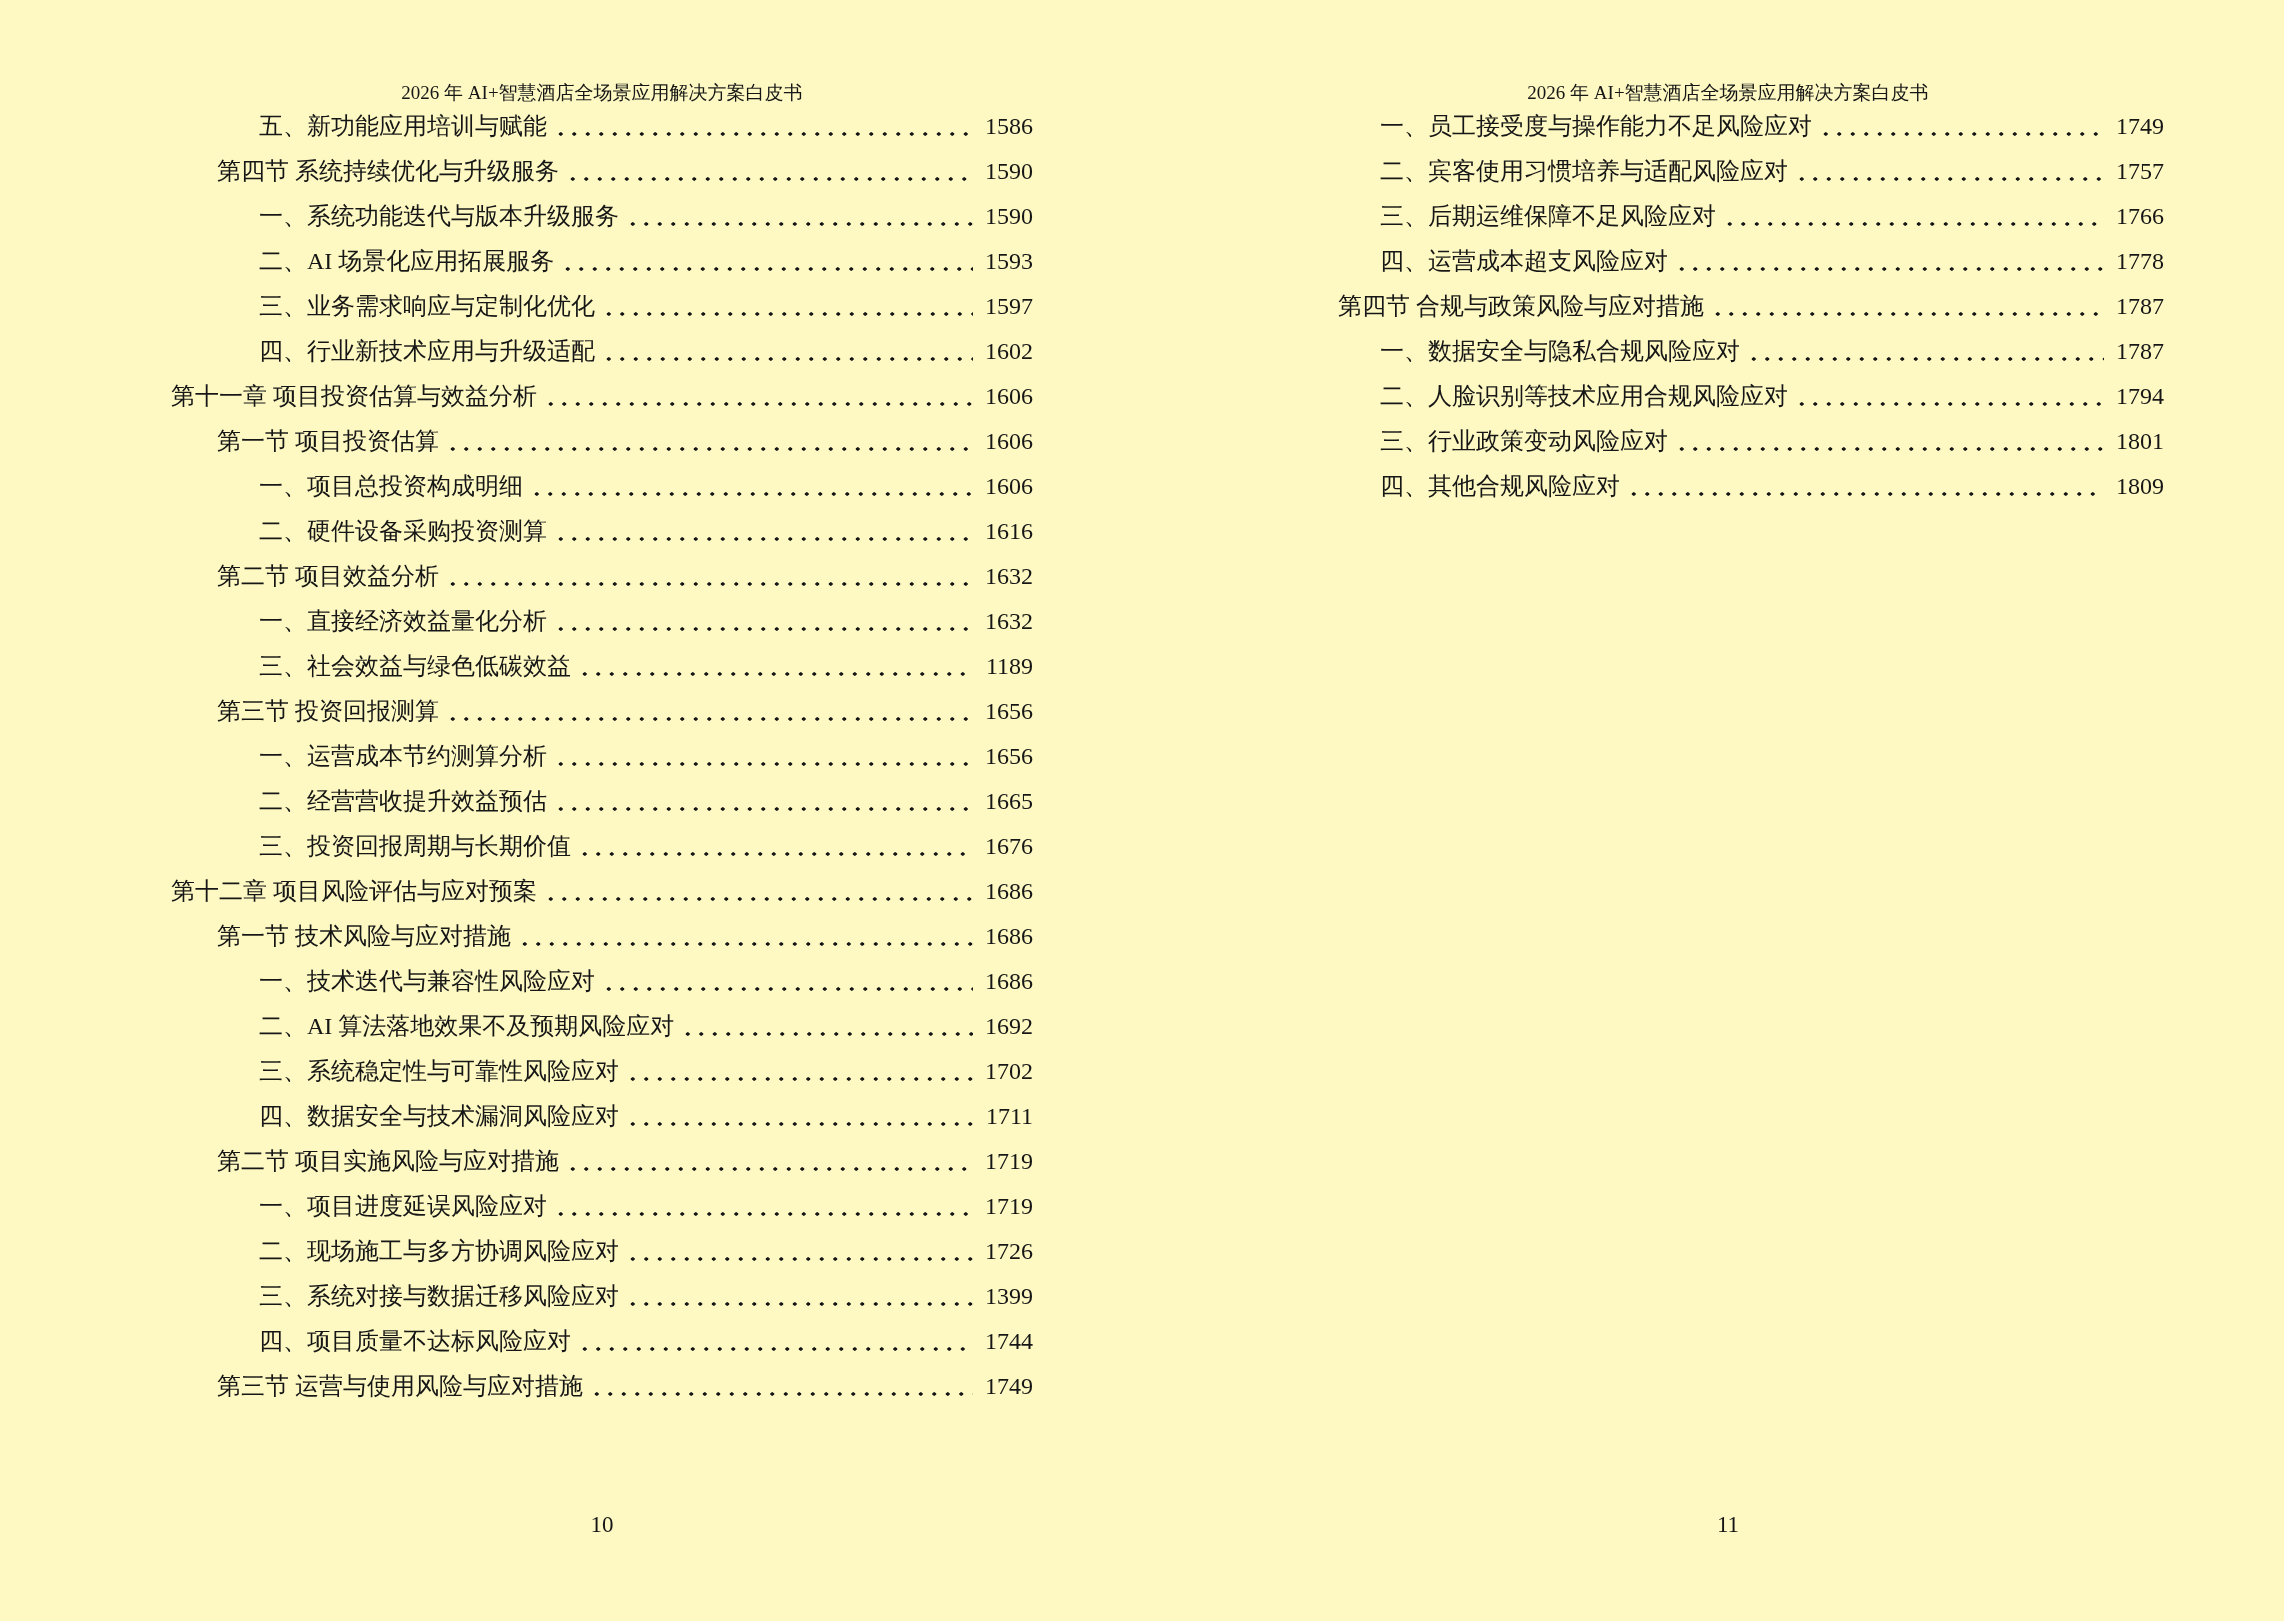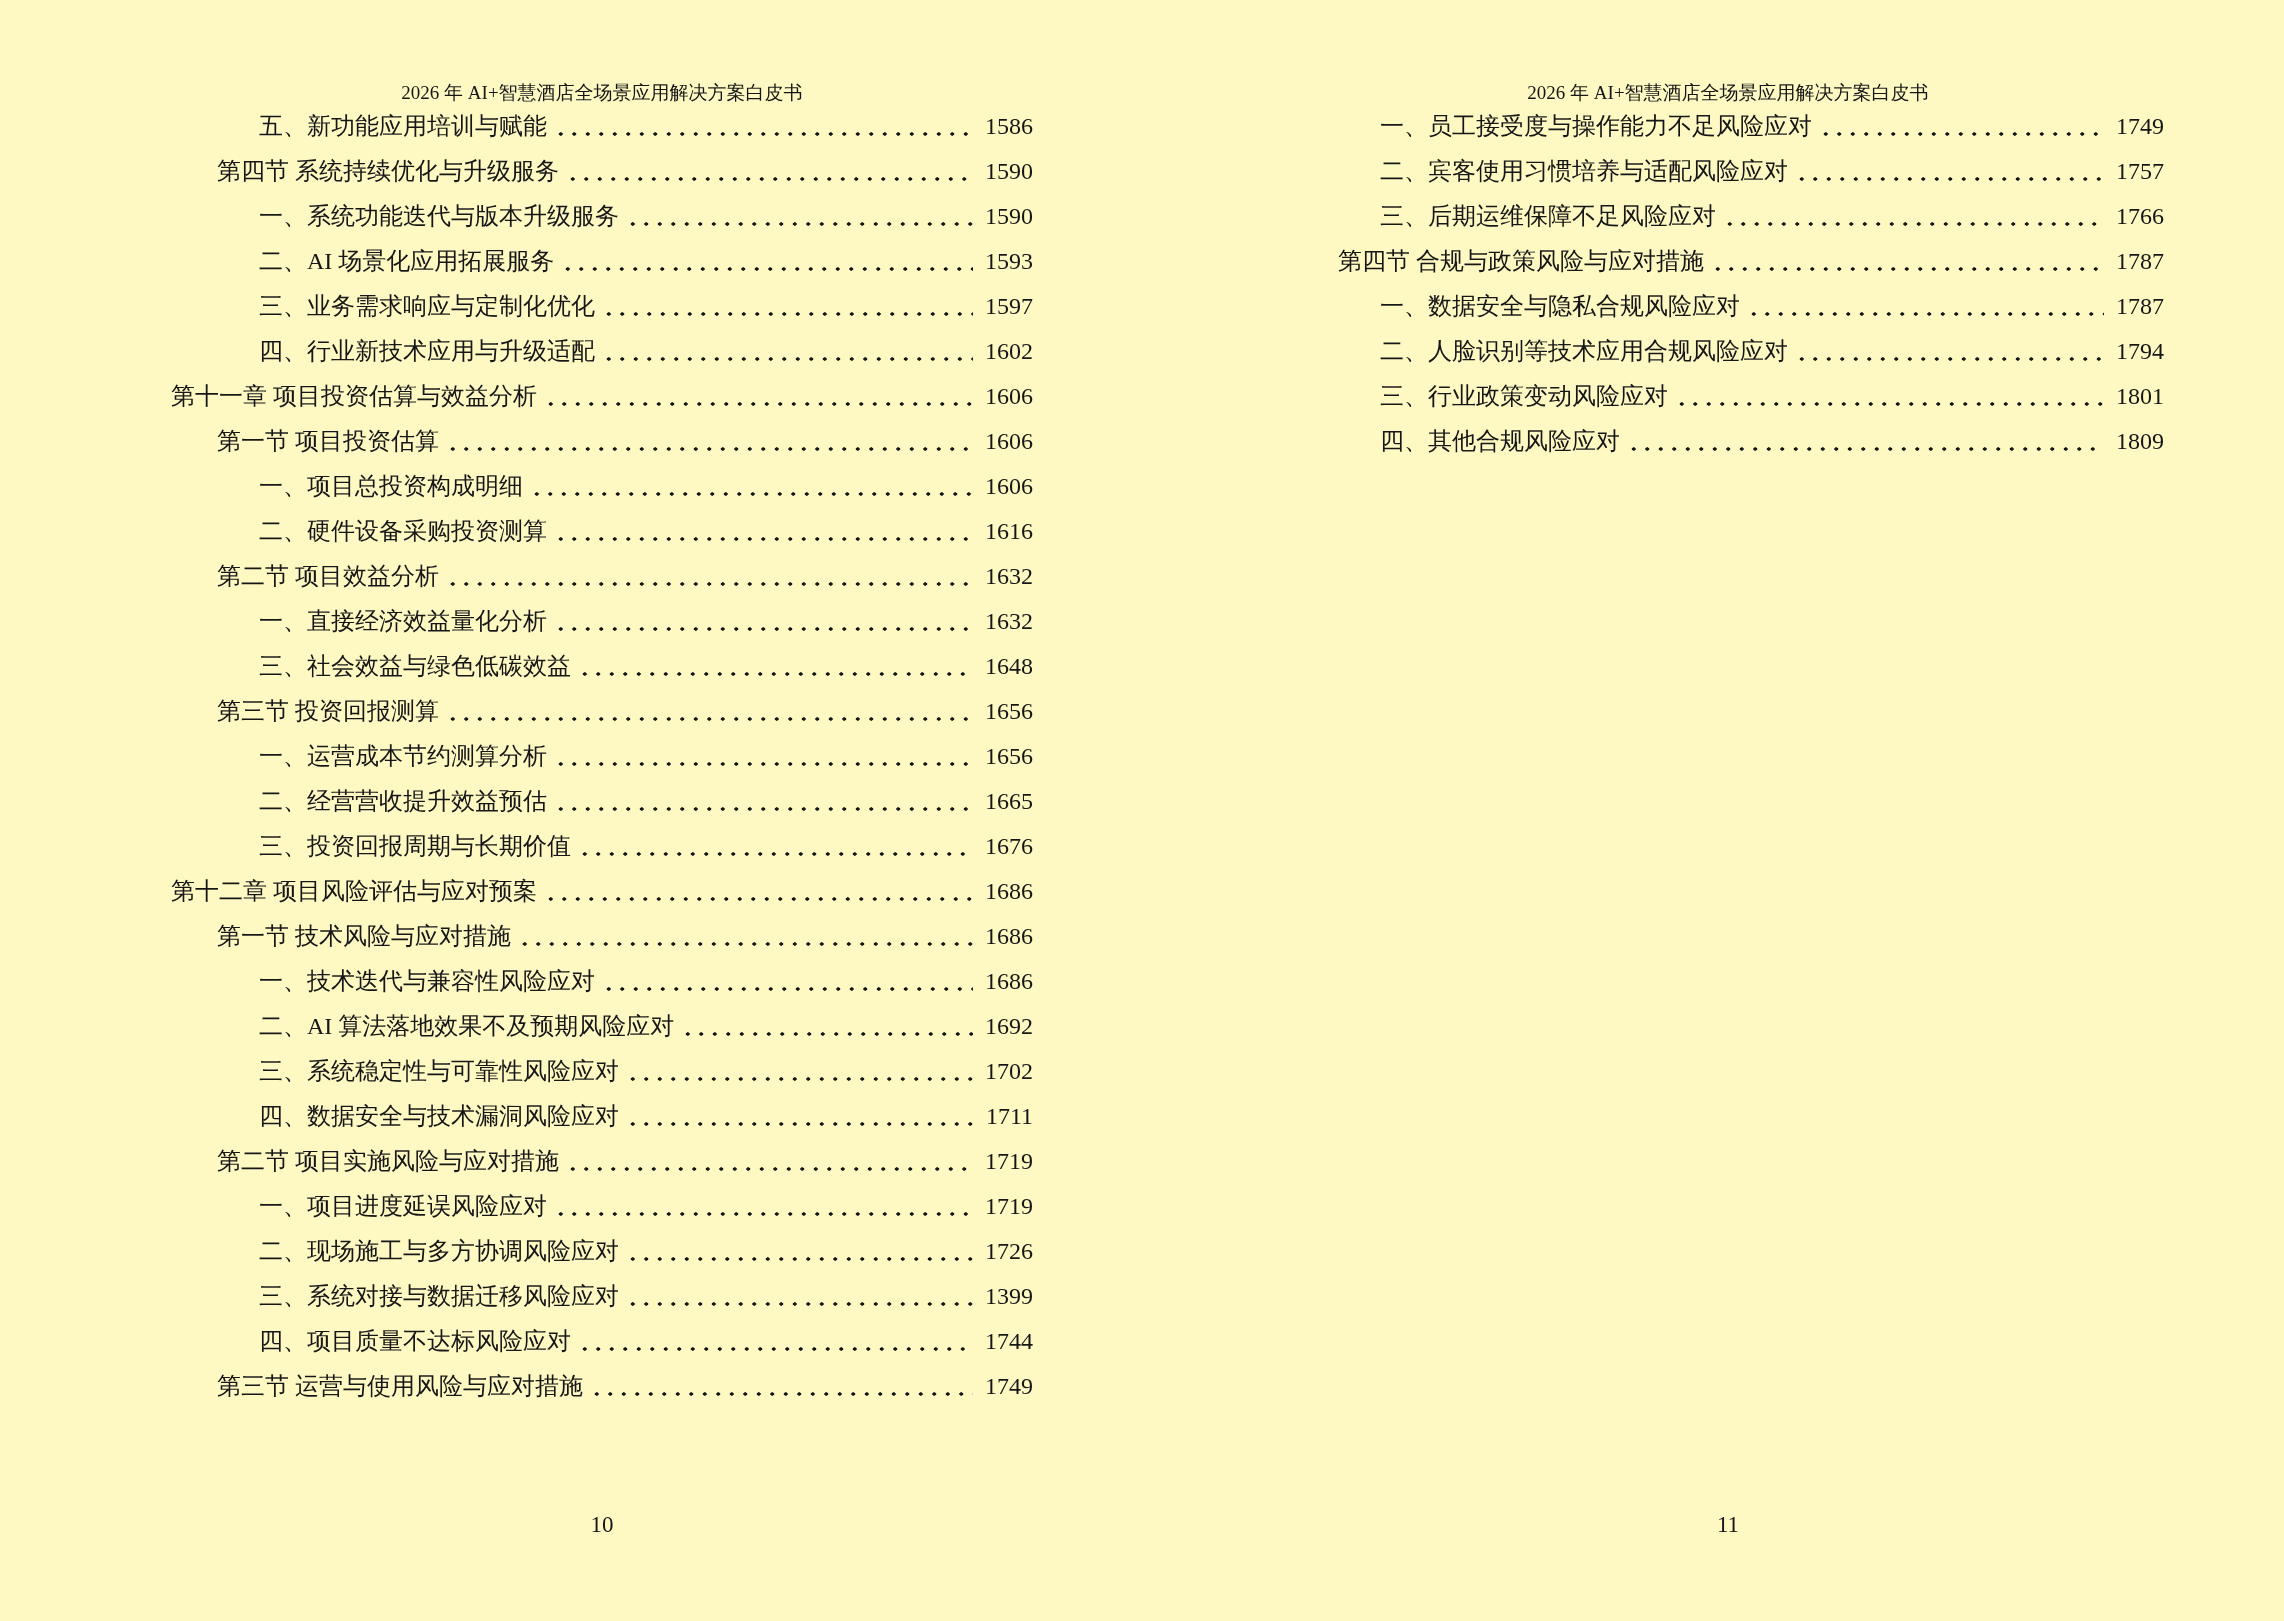--- a/index.html
+++ b/index.html
@@ -146,21 +146,21 @@
     <span class="toc-num">1632</span>
   </div>
         <div class="toc-row level-item">
     <span class="toc-label">一、直接经济效益量化分析</span>
     <span class="leader"></span>
     <span class="toc-num">1632</span>
   </div>
         <div class="toc-row level-item">
     <span class="toc-label">三、社会效益与绿色低碳效益</span>
     <span class="leader"></span>
-    <span class="toc-num">1648</span>
+    <span class="toc-num">1189</span>
   </div>
         <div class="toc-row level-section">
     <span class="toc-label">第三节 投资回报测算</span>
     <span class="leader"></span>
     <span class="toc-num">1656</span>
   </div>
         <div class="toc-row level-item">
     <span class="toc-label">一、运营成本节约测算分析</span>
     <span class="leader"></span>
     <span class="toc-num">1656</span>
@@ -254,20 +254,25 @@
         <div class="toc-row level-item">
     <span class="toc-label">二、宾客使用习惯培养与适配风险应对</span>
     <span class="leader"></span>
     <span class="toc-num">1757</span>
   </div>
         <div class="toc-row level-item">
     <span class="toc-label">三、后期运维保障不足风险应对</span>
     <span class="leader"></span>
     <span class="toc-num">1766</span>
   </div>
+        <div class="toc-row level-item">
+    <span class="toc-label">四、运营成本超支风险应对</span>
+    <span class="leader"></span>
+    <span class="toc-num">1778</span>
+  </div>
         <div class="toc-row level-section">
     <span class="toc-label">第四节 合规与政策风险与应对措施</span>
     <span class="leader"></span>
     <span class="toc-num">1787</span>
   </div>
         <div class="toc-row level-item">
     <span class="toc-label">一、数据安全与隐私合规风险应对</span>
     <span class="leader"></span>
     <span class="toc-num">1787</span>
   </div>

